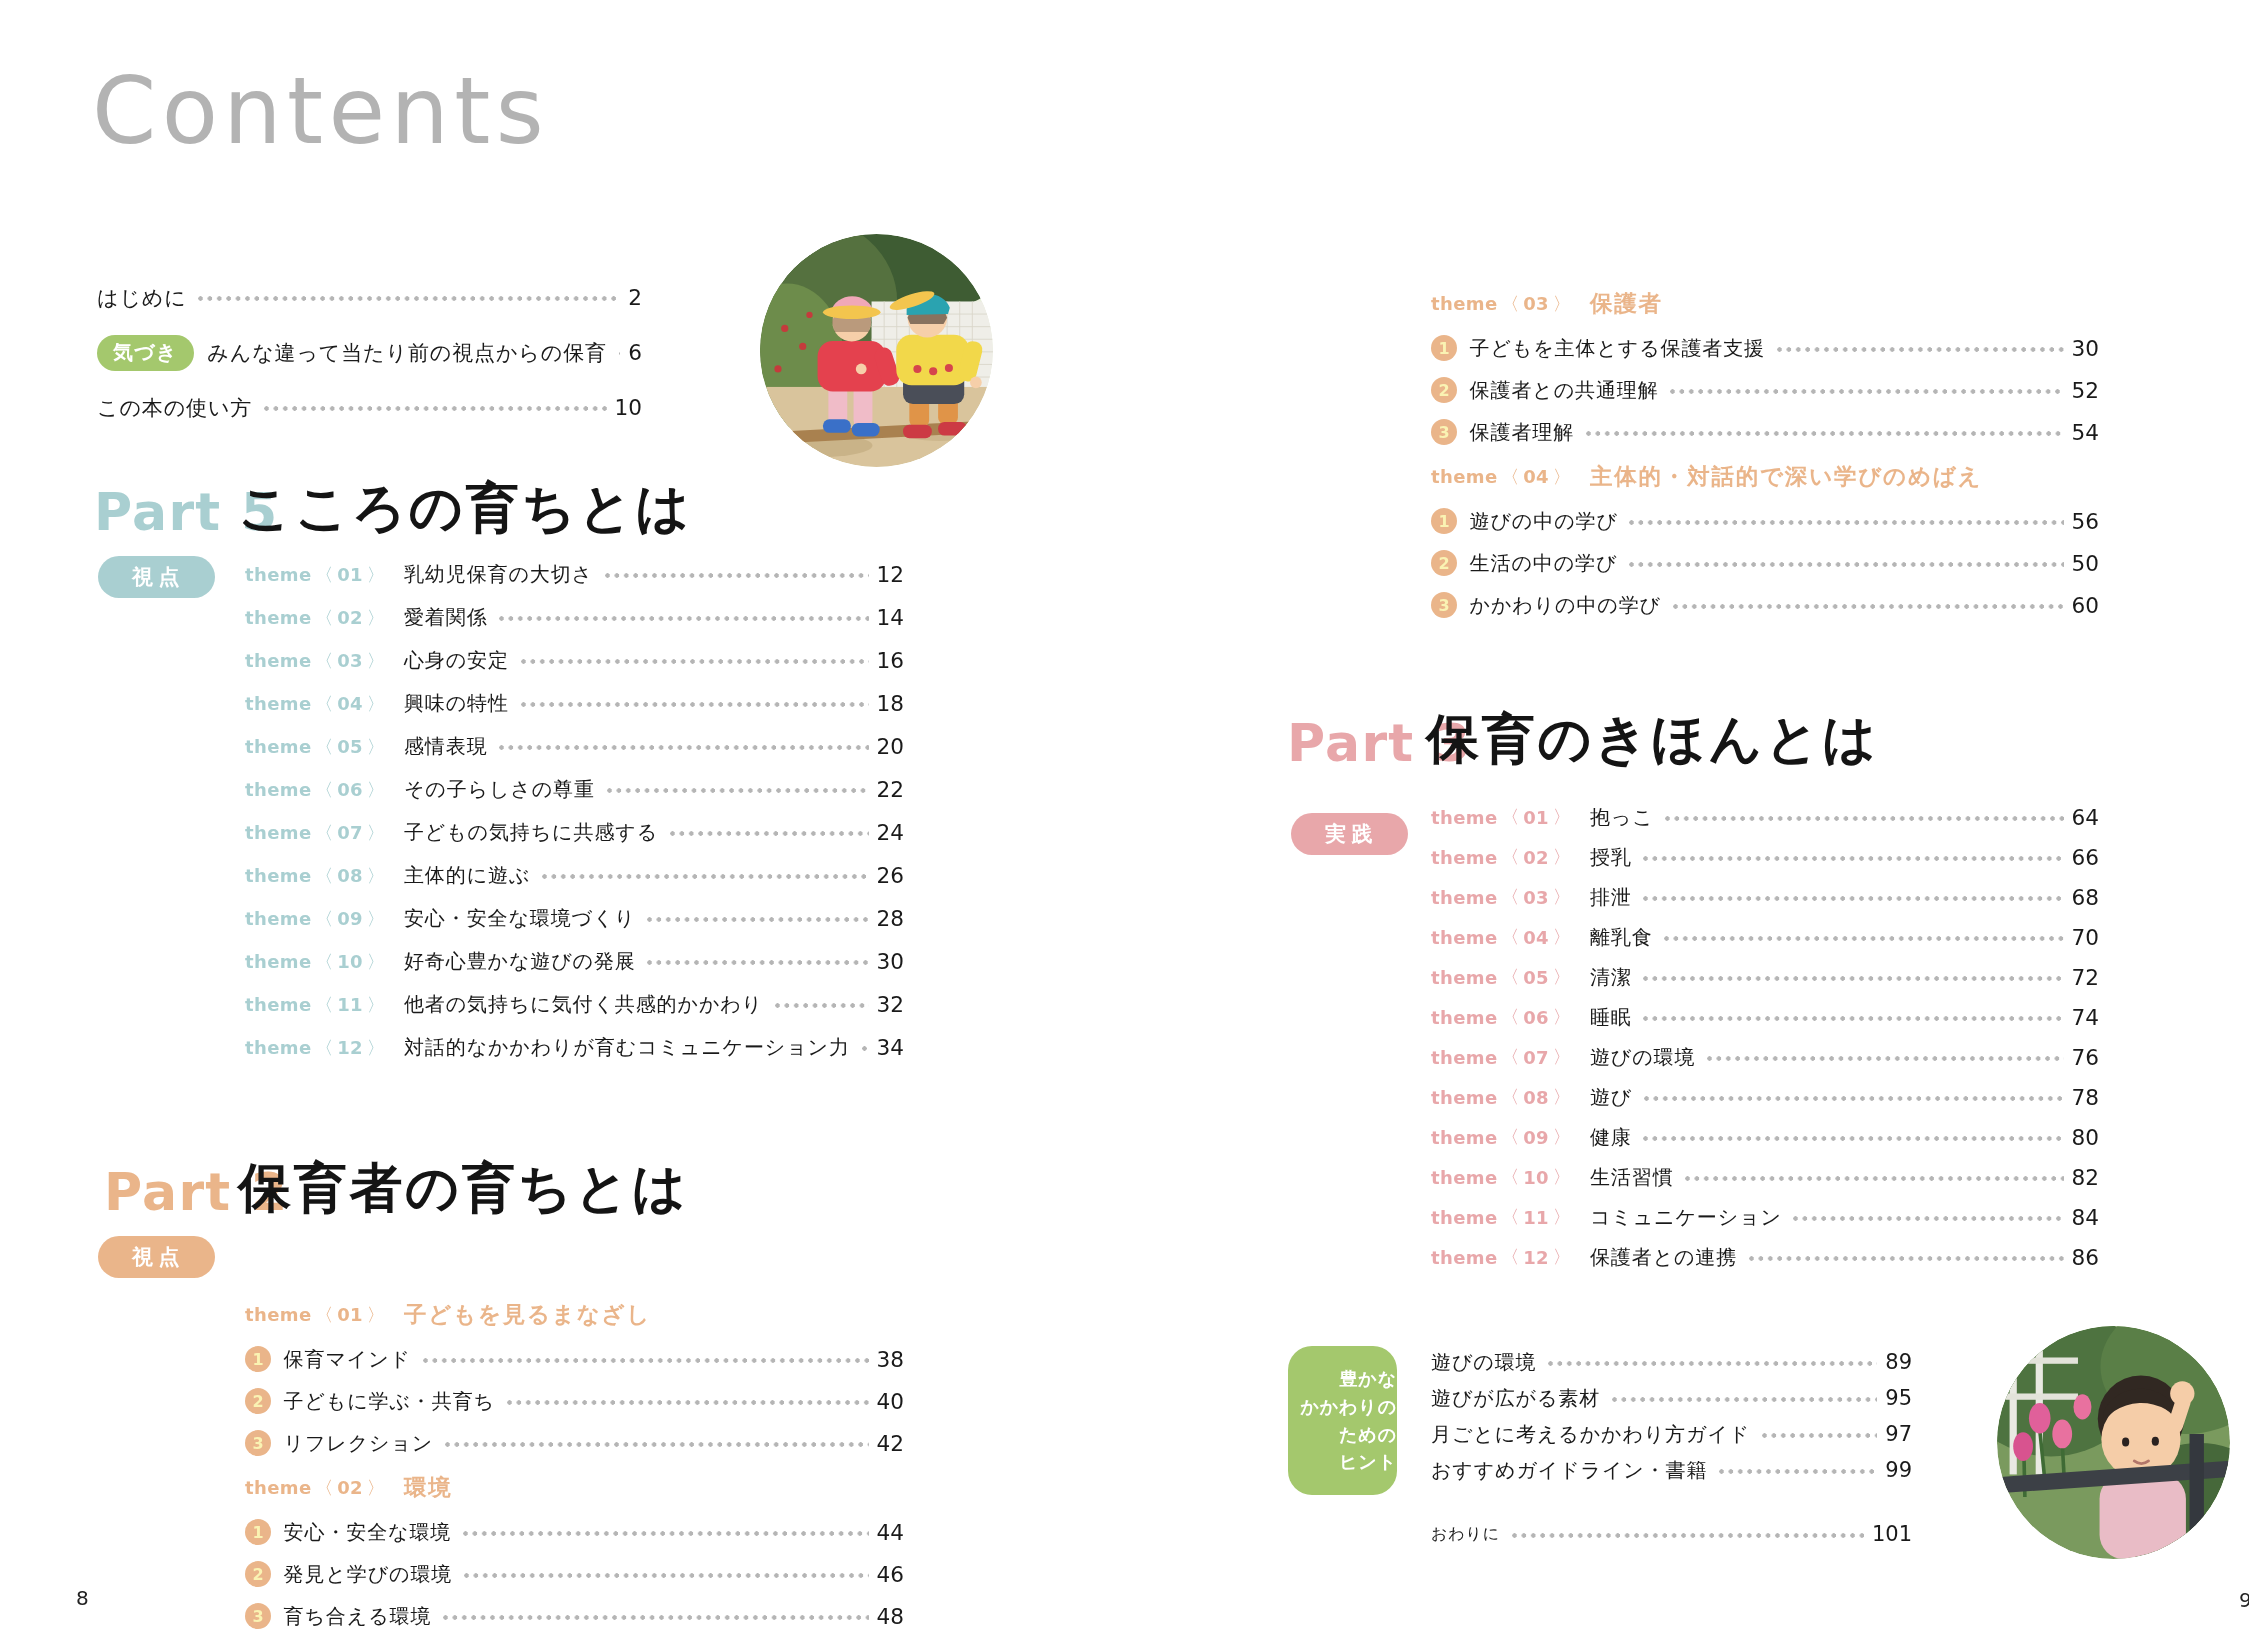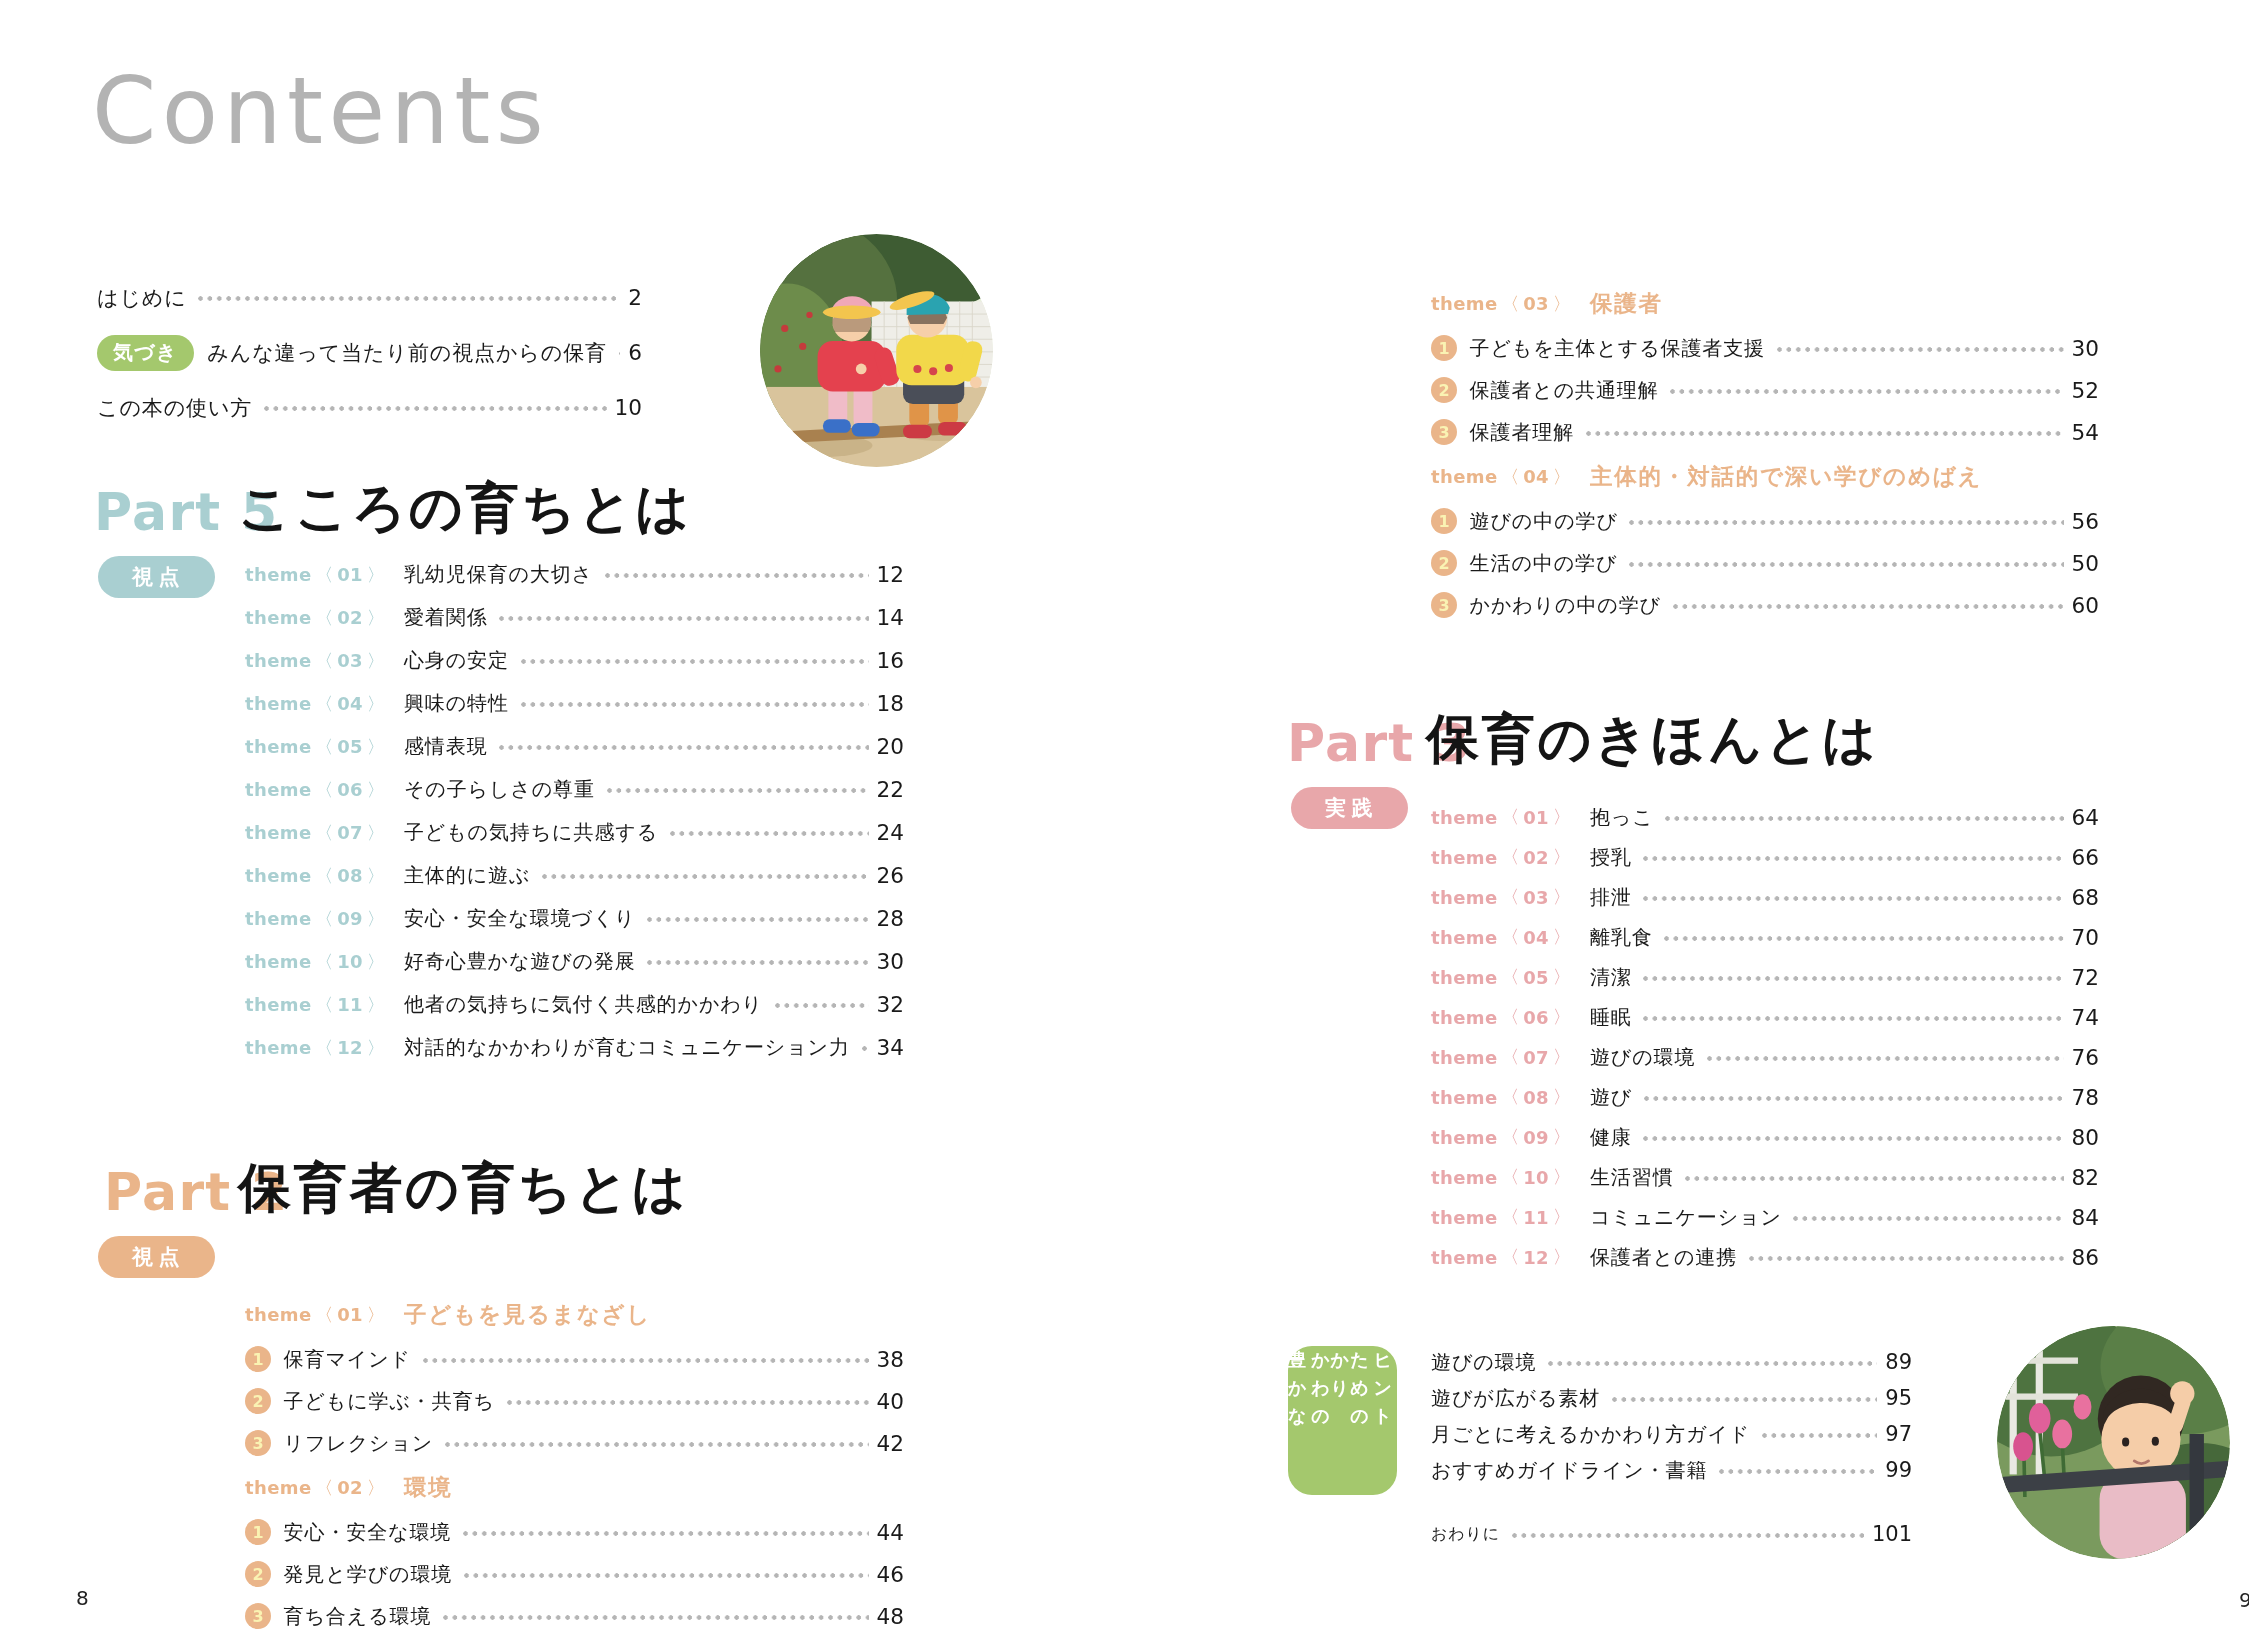--- a/index.html
+++ b/index.html
@@ -11,21 +11,21 @@
   #contents-title{left:92px;top:58px;font-size:92px;color:#b3b3b3;letter-spacing:5.4px;font-weight:400;}
 
   
   .row{display:flex;align-items:center;}
   .rtitle{font-size:20px;color:#1a1a1a;letter-spacing:0.9px;white-space:nowrap;}
   .leader{flex:1 1 auto;height:5px;margin:2.7px 8px 0 11.7px;background-image:radial-gradient(circle at 2.5px 2.5px,#b5b5b5 2px,transparent 2.5px);background-size:9.4px 5px;background-repeat:repeat-x;}
   .pnum{font-size:21.6px;color:#1a1a1a;white-space:nowrap;}
 
   
   .t-teal{color:#a9cfd1;}.t-orange{color:#eab58a;}.t-pink{color:#e8a7aa;}
-  .bg-teal{background:#a9cfd1;}.bg-orange{background:#eab58a;}.bg-pink{background:#e8a7aa;}
+  .bg-teal{background:#a9cfd1;}.bg-orange{background:#eab58a;}.bg-pink{background:#e8a7aa;margin-top:26px;}
 
   
   #front-list{left:97px;top:270px;width:545px;}
   #front-list .row{height:55px;}
   #front-list .rtitle{font-size:21px;}
   .badge-pill{background:#a4c86d;color:#fff;border-radius:20px;padding:4.5px 16px;font-size:20px;font-weight:700;margin-right:13.5px;letter-spacing:1.3px;white-space:nowrap;text-align:right;}
 
   
   .part-name{font-size:52px;font-weight:700;letter-spacing:1.3px;white-space:nowrap;}
   .part-badge{color:#fff;font-size:21px;font-weight:700;letter-spacing:5.4px;border-radius:22.5px;display:flex;align-items:center;justify-content:center;padding-left:4.5px;}
@@ -52,21 +52,21 @@
   
   .theme-label{font-weight:700;font-size:18px;letter-spacing:0.4px;white-space:nowrap;display:inline-flex;align-items:center;flex:0 0 auto;}
   .theme-label .brk{font-weight:400;padding:0 3.6px;}
   .row > .theme-label{margin-right:15.3px;}
   .theme-header{height:47px;}
   .theader-title{font-size:22.5px;font-weight:800;letter-spacing:1.8px;white-space:nowrap;}
   .item-row{height:42px;}
   .inum{width:26px;height:26px;border-radius:50%;background:#eab58a;color:#faf3b3;font-size:16px;font-weight:700;display:flex;align-items:center;justify-content:center;margin-right:12.6px;flex:0 0 auto;}
 
   
-  #hint-badge{left:1288px;top:1346px;width:109px;height:149px;border-radius:24px;background:#a4c86d;color:#fff;display:flex;align-items:flex-start;justify-content:center;font-size:18px;font-weight:700;line-height:1.55;letter-spacing:0.9px;}
+  #hint-badge{left:1288px;top:1346px;width:109px;height:149px;border-radius:24px;background:#a4c86d;color:#fff;display:flex;flex-direction:column;align-items:flex-end;justify-content:center;font-size:18px;font-weight:700;line-height:1.55;letter-spacing:0.9px;}
   #hint-list{left:1431px;top:1344px;width:481px;}
   #hint-list .row{height:36px;}
   #hint-list .rtitle{font-size:20px;}
   #hint-list .pnum{font-size:21px;}
   #ending-row{left:1431px;top:1522px;width:481px;height:36px;}
   #ending-row .rtitle{font-size:16px;}
   #ending-row .pnum{font-size:21px;}
 
   
   .folio{font-size:20px;color:#222;}

